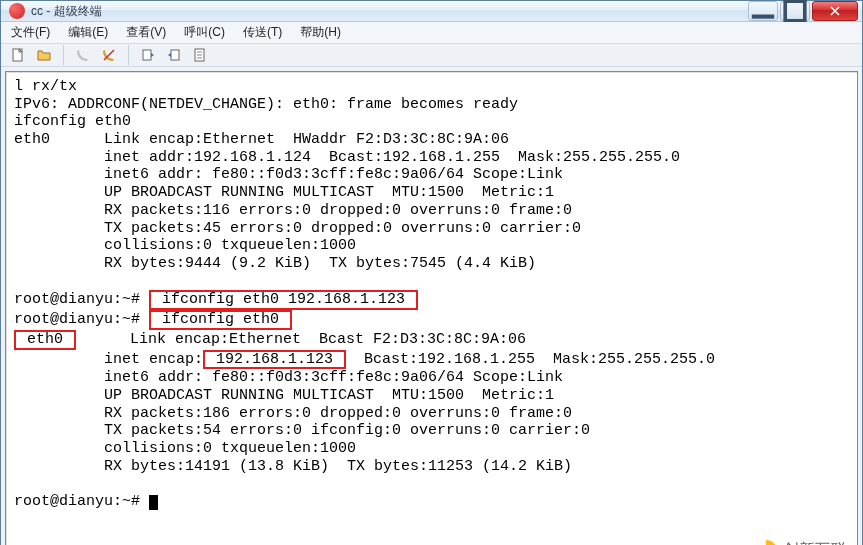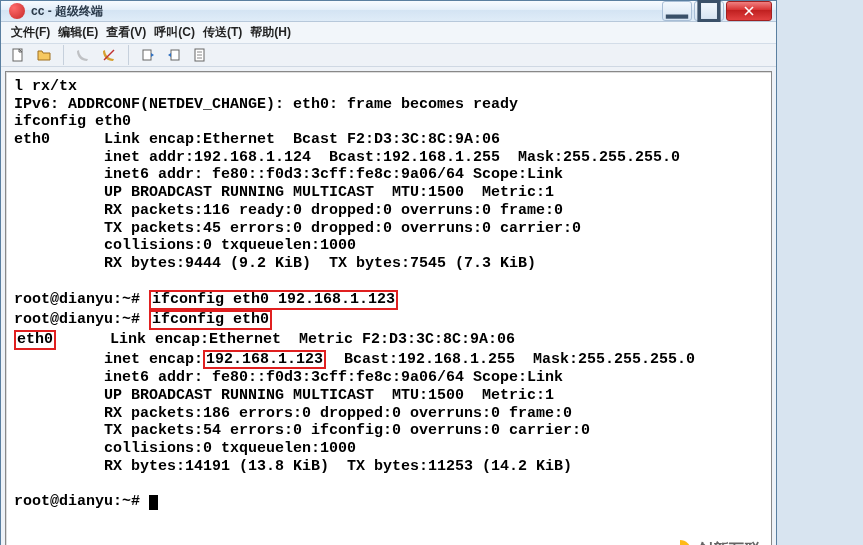--- a/index.html
+++ b/index.html
@@ -6,27 +6,26 @@
   body {
     font-family: "Microsoft YaHei", "SimSun", Tahoma, sans-serif;
     font-size: 12px;
     background: #d8e4f0;
     width: 863px;
     height: 545px;
     overflow: hidden;
     position: relative;
   }
   .window {
-    width: 777px;
+    width: 863px;
     height: 545px;
     background: #eef3f9;
     border: 1px solid #5a7fa0;
     display: flex;
     flex-direction: column;
-    font-weight: bold;
   }
   
   .titlebar {
     height: 28px;
     background: linear-gradient(to bottom, #f7fbff 0%, #e3eef9 45%, #d4e4f3 46%, #dfecf8 100%);
     display: flex;
     align-items: center;
     padding: 0 4px 0 8px;
     border-bottom: 1px solid #b7c8da;
   }
@@ -55,20 +54,21 @@
     color: #fff; border-color: #a02020;
   }
   .win-btn.close svg { width:10px;height:10px; }
   
   .menubar {
     height: 22px;
     background: #f2f6fa;
     display: flex;
     align-items: center;
     padding: 0 6px;
+    gap: 10px;
     border-bottom: 1px solid #d3dde8;
   }
   .menu-item { color: #222; padding: 2px 4px; }
   
   .toolbar {
     height: 30px;
     background: #eef2f7;
     display: flex;
     align-items: center;
     padding: 0 6px;
@@ -99,21 +99,21 @@
     font-size: 15px;
     color: #000;
     padding: 6px 8px;
     line-height: 1.18;
     white-space: pre;
     overflow: hidden;
     position: relative;
   }
   .hl {
     border: 2px solid #e02020;
-    padding: 0 1px;
+    padding: 0 11px;
     display: inline-block;
     line-height: 1.05;
   }
   .cursor {
     display:inline-block;width:9px;height:15px;background:#000;vertical-align:text-bottom;
   }
   
   .watermark {
     position: absolute;
     right: 10px; bottom: 8px;
@@ -214,32 +214,32 @@
           <line x1="5" y1="8" x2="10" y2="8" stroke="#888"></line>
           <line x1="5" y1="11" x2="10" y2="11" stroke="#888"></line>
         </svg>
     </div>
   </div>
 
   <div class="term-wrap">
     <div class="term"><span>l rx/tx</span>
 <span>IPv6: ADDRCONF(NETDEV_CHANGE): eth0: frame becomes ready</span>
 <span>ifconfig eth0</span>
-<span>eth0      Link encap:Ethernet  Bcast F2:D3:3C:8C:9A:06</span>
+<span>eth0      Link encap:Ethernet  HWaddr F2:D3:3C:8C:9A:06</span>
 <span>          inet addr:192.168.1.124  Bcast:192.168.1.255  Mask:255.255.255.0</span>
 <span>          inet6 addr: fe80::f0d3:3cff:fe8c:9a06/64 Scope:Link</span>
 <span>          UP BROADCAST RUNNING MULTICAST  MTU:1500  Metric:1</span>
-<span>          RX packets:116 ready:0 dropped:0 overruns:0 frame:0</span>
+<span>          RX packets:116 errors:0 dropped:0 overruns:0 frame:0</span>
 <span>          TX packets:45 errors:0 dropped:0 overruns:0 carrier:0</span>
 <span>          collisions:0 txqueuelen:1000</span>
-<span>          RX bytes:9444 (9.2 KiB)  TX bytes:7545 (7.3 KiB)</span>
+<span>          RX bytes:9444 (9.2 KiB)  TX bytes:7545 (4.4 KiB)</span>
 <span></span>
 <span>root@dianyu:~# </span><span class="hl">ifconfig eth0 192.168.1.123</span>
 <span>root@dianyu:~# </span><span class="hl">ifconfig eth0</span>
-<span class="hl">eth0</span><span>      Link encap:Ethernet  Metric F2:D3:3C:8C:9A:06</span>
+<span class="hl">eth0</span><span>      Link encap:Ethernet  Bcast F2:D3:3C:8C:9A:06</span>
 <span>          inet encap:</span><span class="hl">192.168.1.123</span><span>  Bcast:192.168.1.255  Mask:255.255.255.0</span>
 <span>          inet6 addr: fe80::f0d3:3cff:fe8c:9a06/64 Scope:Link</span>
 <span>          UP BROADCAST RUNNING MULTICAST  MTU:1500  Metric:1</span>
 <span>          RX packets:186 errors:0 dropped:0 overruns:0 frame:0</span>
 <span>          TX packets:54 errors:0 ifconfig:0 overruns:0 carrier:0</span>
 <span>          collisions:0 txqueuelen:1000</span>
 <span>          RX bytes:14191 (13.8 KiB)  TX bytes:11253 (14.2 KiB)</span>
 <span></span>
 <span>root@dianyu:~# </span><span class="cursor"></span>
 

